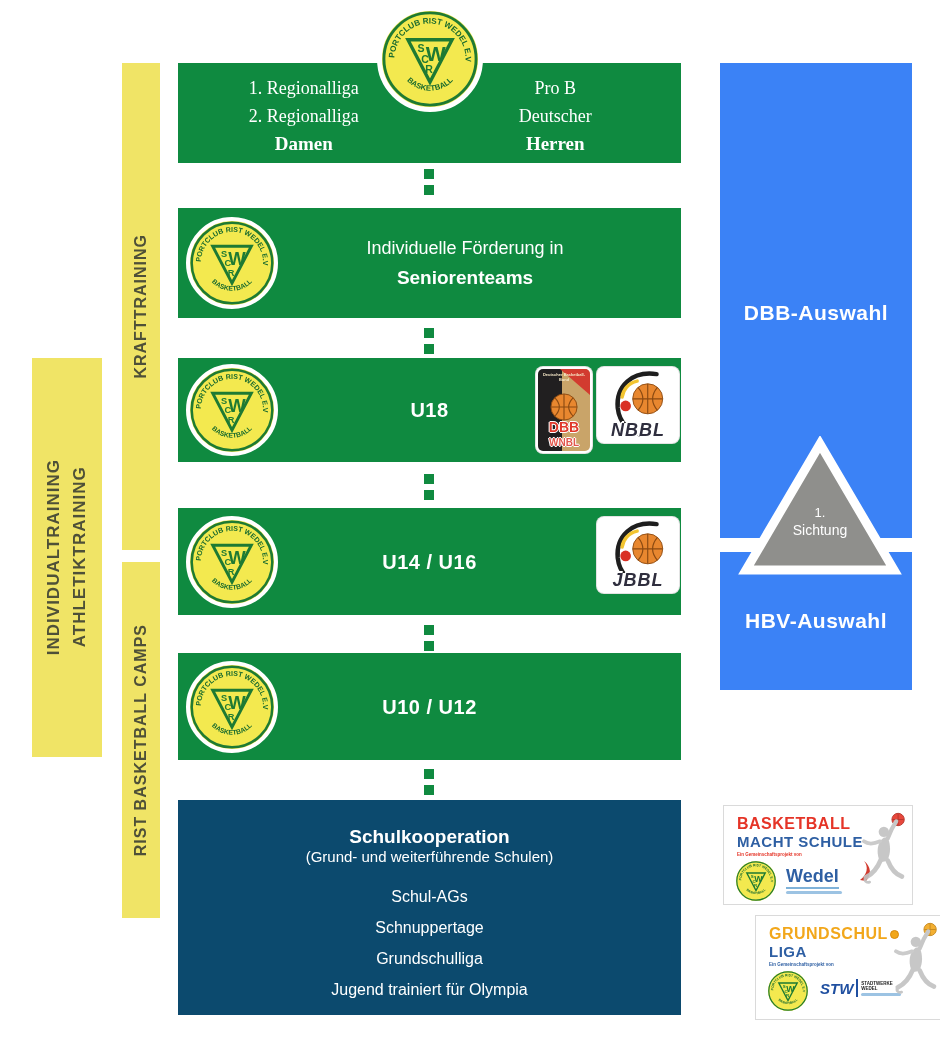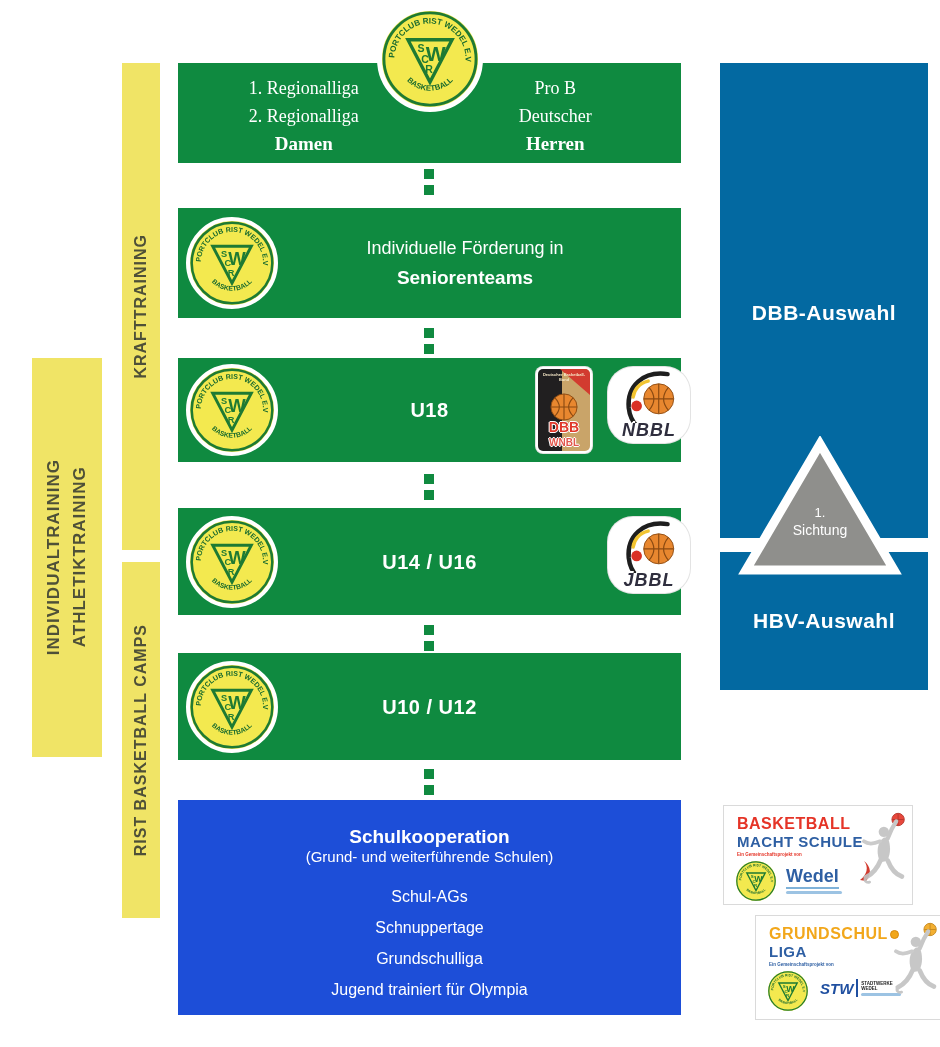--- a/index.html
+++ b/index.html
@@ -48,34 +48,34 @@
   #dbb-logo { left:358px; top:9px; width:56px; height:86px; padding:2px; }
   #dbb-inner { position:relative; width:100%; height:100%; border-radius:5px; overflow:hidden; background:linear-gradient(90deg,#211F20 0 46%,#C9A469 46% 100%); }
   #dbb-red { position:absolute; right:0; top:0; width:0; height:0; border-left:30px solid transparent; border-top:26px solid #D23B2F; }
   #dbb-toptext { position:absolute; top:3px; left:0; right:0; text-align:center; font-size:4px; line-height:5px; color:#F7E9C8; font-weight:bold; }
   .bball { position:absolute; }
   #dbb-ball { left:50%; top:24px; transform:translateX(-50%); width:28px; height:28px; }
   #dbb-name { position:absolute; left:0; right:0; bottom:16px; text-align:center; font-size:14px; font-weight:800; color:#E0392B;
     text-shadow:-1px 0 #fff,1px 0 #fff,0 -1px #fff,0 1px #fff; }
   #dbb-sub { position:absolute; left:0; right:0; bottom:3px; text-align:center; font-size:10px; font-weight:800; color:#E2574D;
     text-shadow:-1px 0 #fff,1px 0 #fff,0 -1px #fff,0 1px #fff; }
-  .bbl-logo { left:430px; top:9px; width:82px; height:76px;border-radius:25px; }
+  .bbl-logo { left:419px; top:9px; width:82px; height:76px; }
   .bbl-logo svg.art { position:absolute; inset:0; width:100%; height:100%; }
   .bbl-name { position:absolute; left:0; right:0; bottom:2px; text-align:center; font-size:18px; font-weight:800; font-style:italic; color:#2F2E3E; letter-spacing:1px;
     text-shadow:-2px 0 #fff,2px 0 #fff,0 -2px #fff,0 2px #fff,1px 1px #fff,-1px -1px #fff; }
 
   
-  #box-school { position:absolute; left:178px; top:800px; width:503px; height:215px; background:#1d4ed8; color:#fff; text-align:center; }
+  #box-school { position:absolute; left:178px; top:800px; width:503px; height:215px; background:#0c4a6e; color:#fff; text-align:center; }
   #box-school .title { margin-top:26px; font-size:19px; font-weight:bold; }
   #box-school .subtitle { margin-top:0; font-size:15px; }
   #box-school .items { margin-top:16px; }
   #box-school .items div { font-size:16px; line-height:31px; }
 
   
-  .graybox { position:absolute; left:720px; width:208px; background:#0369a1; }
+  .graybox { position:absolute; left:720px; width:192px; background:#3b82f6; }
   #gray-top { top:63px; height:475px; }
   #gray-bottom { top:552px; height:138px; }
   .gray-label { position:absolute; left:0; right:0; text-align:center; color:#fff; font-weight:bold; font-size:21px; letter-spacing:.5px; }
   #dbb-auswahl { top:238px; }
   #hbv-auswahl { top:57px; }
   #triangle-svg { position:absolute; left:736px; top:436px; z-index:2; }
   #tri-text { position:absolute; left:756px; top:505px; width:128px; text-align:center; color:#fff; z-index:3; }
   #tri-text .t1 { font-size:13px; line-height:16px; }
   #tri-text .t2 { font-size:14px; line-height:18px; }
 

